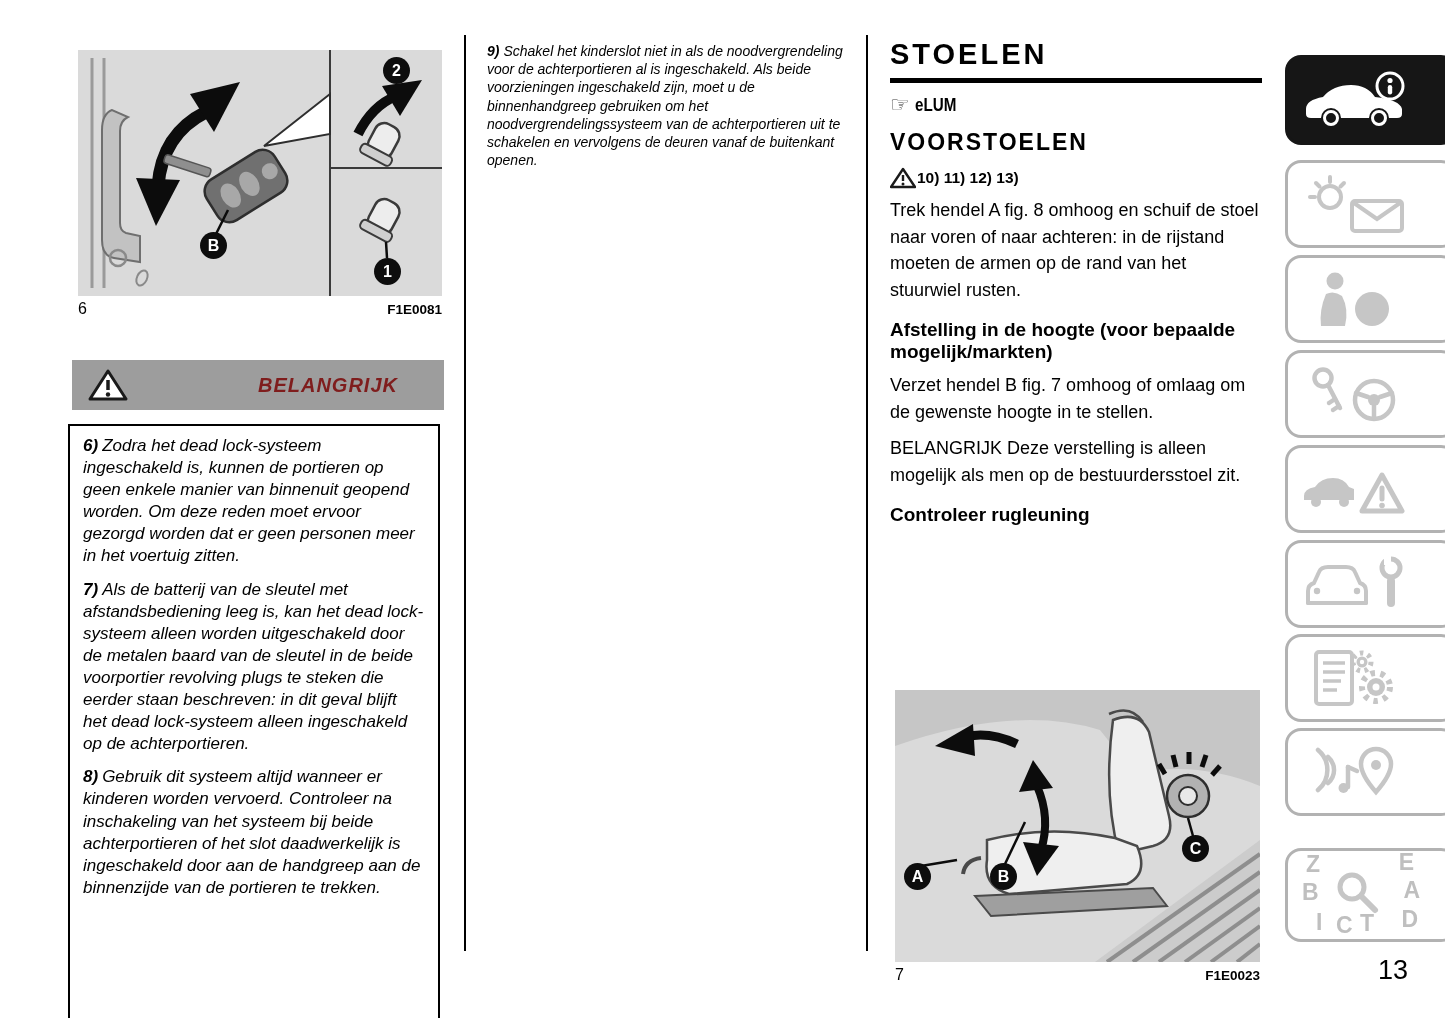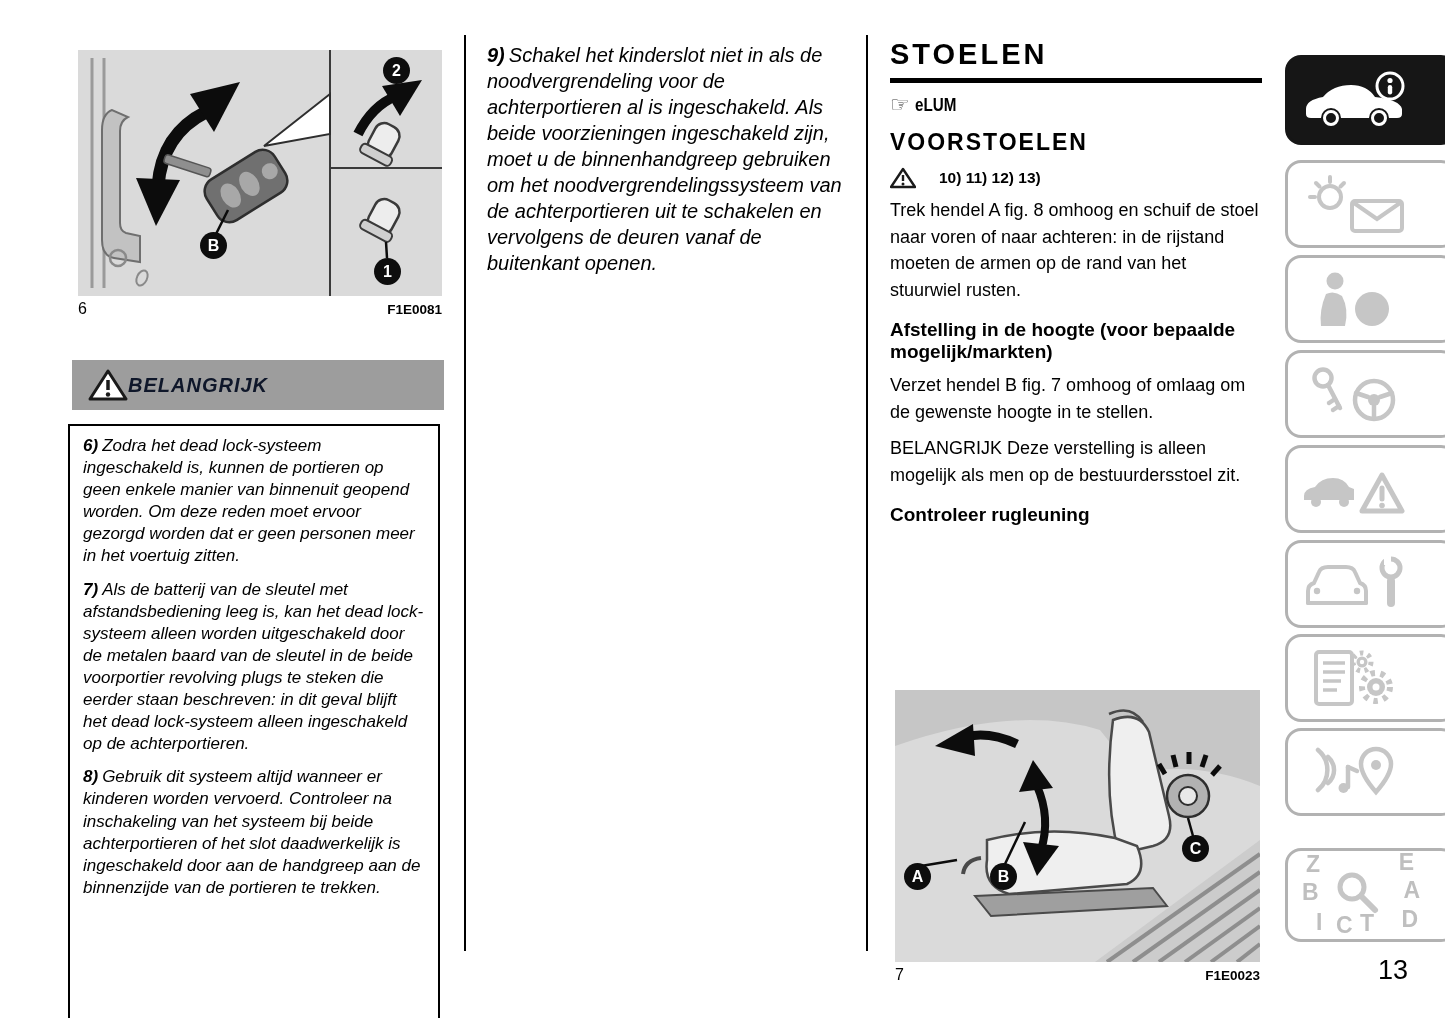--- a/index.html
+++ b/index.html
@@ -13,41 +13,41 @@
   .co{position:absolute;width:27px;height:27px;border-radius:50%;background:#0d0d0d;color:#fff;
       font-weight:bold;font-size:16px;line-height:27px;text-align:center;font-style:normal}
   .figcap{position:absolute;display:flex;justify-content:space-between;align-items:baseline}
   .figcap .num{font-size:16px}
   .figcap .code{font-size:13.5px;font-weight:bold}
 
   
   .imp-bar{position:absolute;left:72px;top:360px;width:372px;height:50px;background:#9d9d9d;
            display:flex;align-items:center}
   .imp-bar .tri{margin-left:16px;display:flex}
-  .imp-bar .lbl{flex:1;text-align:left;color:#0f172a;font-weight:bold;font-style:italic;
+  .imp-bar .lbl{flex:1;text-align:right;color:#7f1d1d;font-weight:bold;font-style:italic;
                 font-size:20px;letter-spacing:1px;margin-right:46px}
   .wbox{position:absolute;left:68px;top:424px;width:372px;height:629px;border:2px solid #000;
         padding:9px 13px;overflow:hidden}
   .note{font-style:italic;font-size:17px;line-height:1.3;margin:0 0 11px}
   .note b{margin-right:4px}
 
   .vrule{position:absolute;top:35px;width:2px;height:916px;background:#000}
   .vrule1{left:464px}.vrule2{left:866px}
 
   .midcol{position:absolute;left:487px;top:42px;width:368px}
 
   
   .rcol{position:absolute;left:890px;top:38px;width:372px}
   .rcol h1{margin:0;font-size:29px;font-weight:bold;letter-spacing:3px}
   .trule{height:5px;background:#000;margin-top:7px}
   .elum{display:flex;align-items:center;gap:5px;margin-top:11px}
   .elum .hand{font-size:22px;color:#3a3a3a;line-height:1}
   .elum .etxt{font-weight:bold;font-size:19px;letter-spacing:0;transform:scaleX(.8);transform-origin:left center}
   .rcol h2{margin:13px 0 0;font-size:23px;font-weight:bold;letter-spacing:2px}
-  .wrefs{display:flex;align-items:center;gap:23px;margin-top:11px;font-weight:bold;font-size:15.5px}
+  .wrefs{display:flex;align-items:center;gap:1px;margin-top:11px;font-weight:bold;font-size:15.5px}
   .rcol h3{margin:15px 0 0;font-size:19px;line-height:1.2}
   .rcol p{margin:8px 0 10px;font-size:18px;line-height:1.48}
 
   
   .tab{position:absolute;left:1285px;width:172px;height:88px;border:3px solid #b2b2b2;
        border-radius:16px;background:#fff;display:flex;align-items:center;justify-content:flex-start;
        padding-left:14px}
   .tab.black{background:#161616;border-color:#161616}
   .idxbox{position:relative;width:118px;height:84px}
   .idxbox span{position:absolute;font-weight:bold;font-size:23px;color:#bfbfbf;line-height:1}
@@ -123,21 +123,21 @@
     </p>
     <p class="note">
       <b>8)</b><span>Gebruik dit systeem altijd wanneer er kinderen worden vervoerd. Controleer na inschakeling van het systeem bij beide achterportieren of het slot daadwerkelijk is ingeschakeld door aan de handgreep aan de binnenzijde van de portieren te trekken.</span>
     </p>
   </div>
 
   <div class="vrule vrule1"></div>
   <div class="vrule vrule2"></div>
 
   <div class="midcol">
-    <p class="note" style="font-size:20px">
+    <p class="note" style="font-size:14px">
       <b>9)</b><span>Schakel het kinderslot niet in als de noodvergrendeling voor de achterportieren al is ingeschakeld. Als beide voorzieningen ingeschakeld zijn, moet u de binnenhandgreep gebruiken om het noodvergrendelingssysteem van de achterportieren uit te schakelen en vervolgens de deuren vanaf de buitenkant openen.</span>
     </p>
   </div>
 
   <div class="rcol">
     <h1>STOELEN</h1>
     <div class="trule"></div>
     <div class="elum">
       <span class="hand">☞</span>
       <span class="etxt">eLUM</span>

